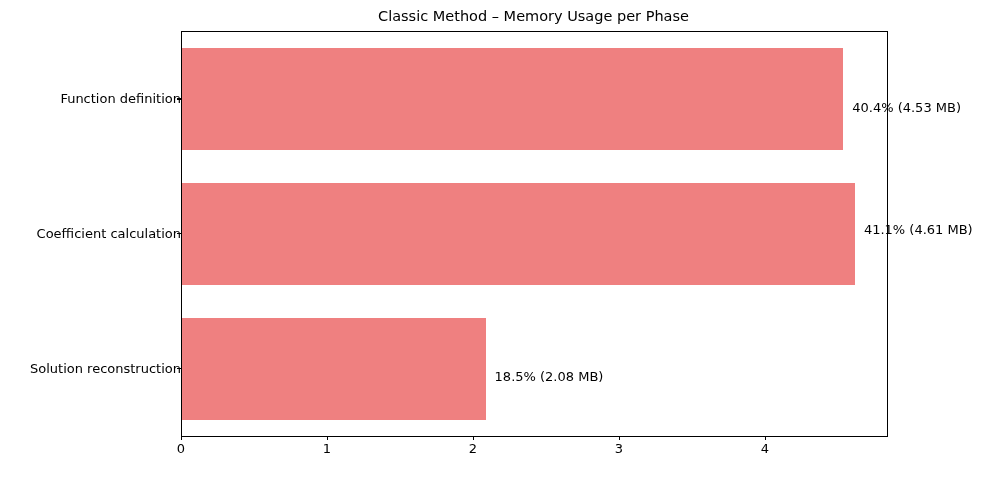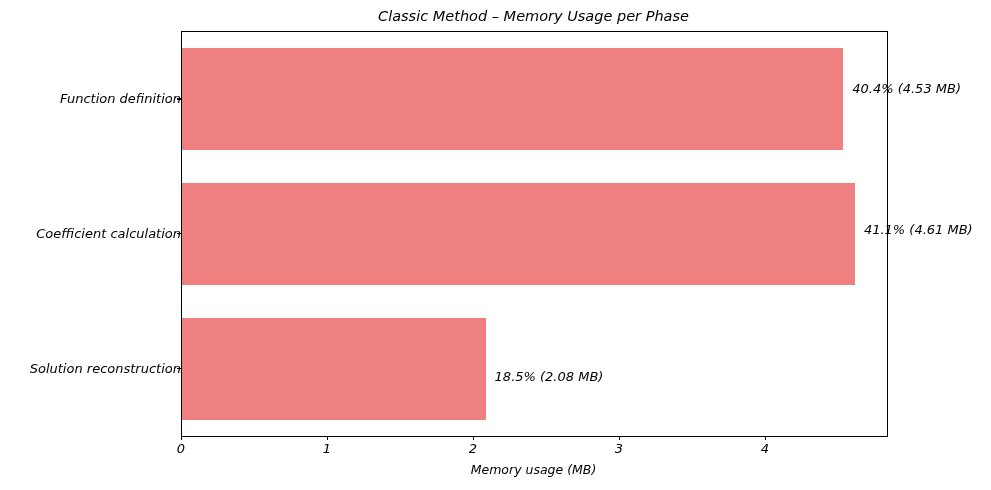--- a/index.html
+++ b/index.html
@@ -9,21 +9,20 @@
   }
   body {
     font-family: "DejaVu Sans", sans-serif;
   }
   #figure {
     position: relative;
     width: 991px;
     height: 490px;
     background: #ffffff;
     overflow: hidden;
-    font-style: italic;
   }
   
   #chart-title {
     position: absolute;
     left: 181px;
     top: 8px;
     width: 705px;
     text-align: center;
     font-size: 14.5px;
     color: #000000;
@@ -134,17 +133,16 @@
       <div class="xtick-mark" style="left: 326.963px;"></div>
       <div class="xtick-label" style="left: 326.963px;">1</div>
       <div class="xtick-mark" style="left: 472.925px;"></div>
       <div class="xtick-label" style="left: 472.925px;">2</div>
       <div class="xtick-mark" style="left: 618.888px;"></div>
       <div class="xtick-label" style="left: 618.888px;">3</div>
       <div class="xtick-mark" style="left: 764.851px;"></div>
       <div class="xtick-label" style="left: 764.851px;">4</div>
     </div>
 
-  <div id="xaxis-title">Memory usage (MB)</div>
 <div class="bar-label" style="left: 494.602px; top: 376px;">18.5% (2.08 MB)</div>
     <div class="bar-label" style="left: 863.888px; top: 229px;">41.1% (4.61 MB)</div>
-    <div class="bar-label" style="left: 852.211px; top: 88px;">40.4% (4.53 MB)</div>
+    <div class="bar-label" style="left: 852.211px; top: 107px;">40.4% (4.53 MB)</div>
   </div>
 
 </body></html>

